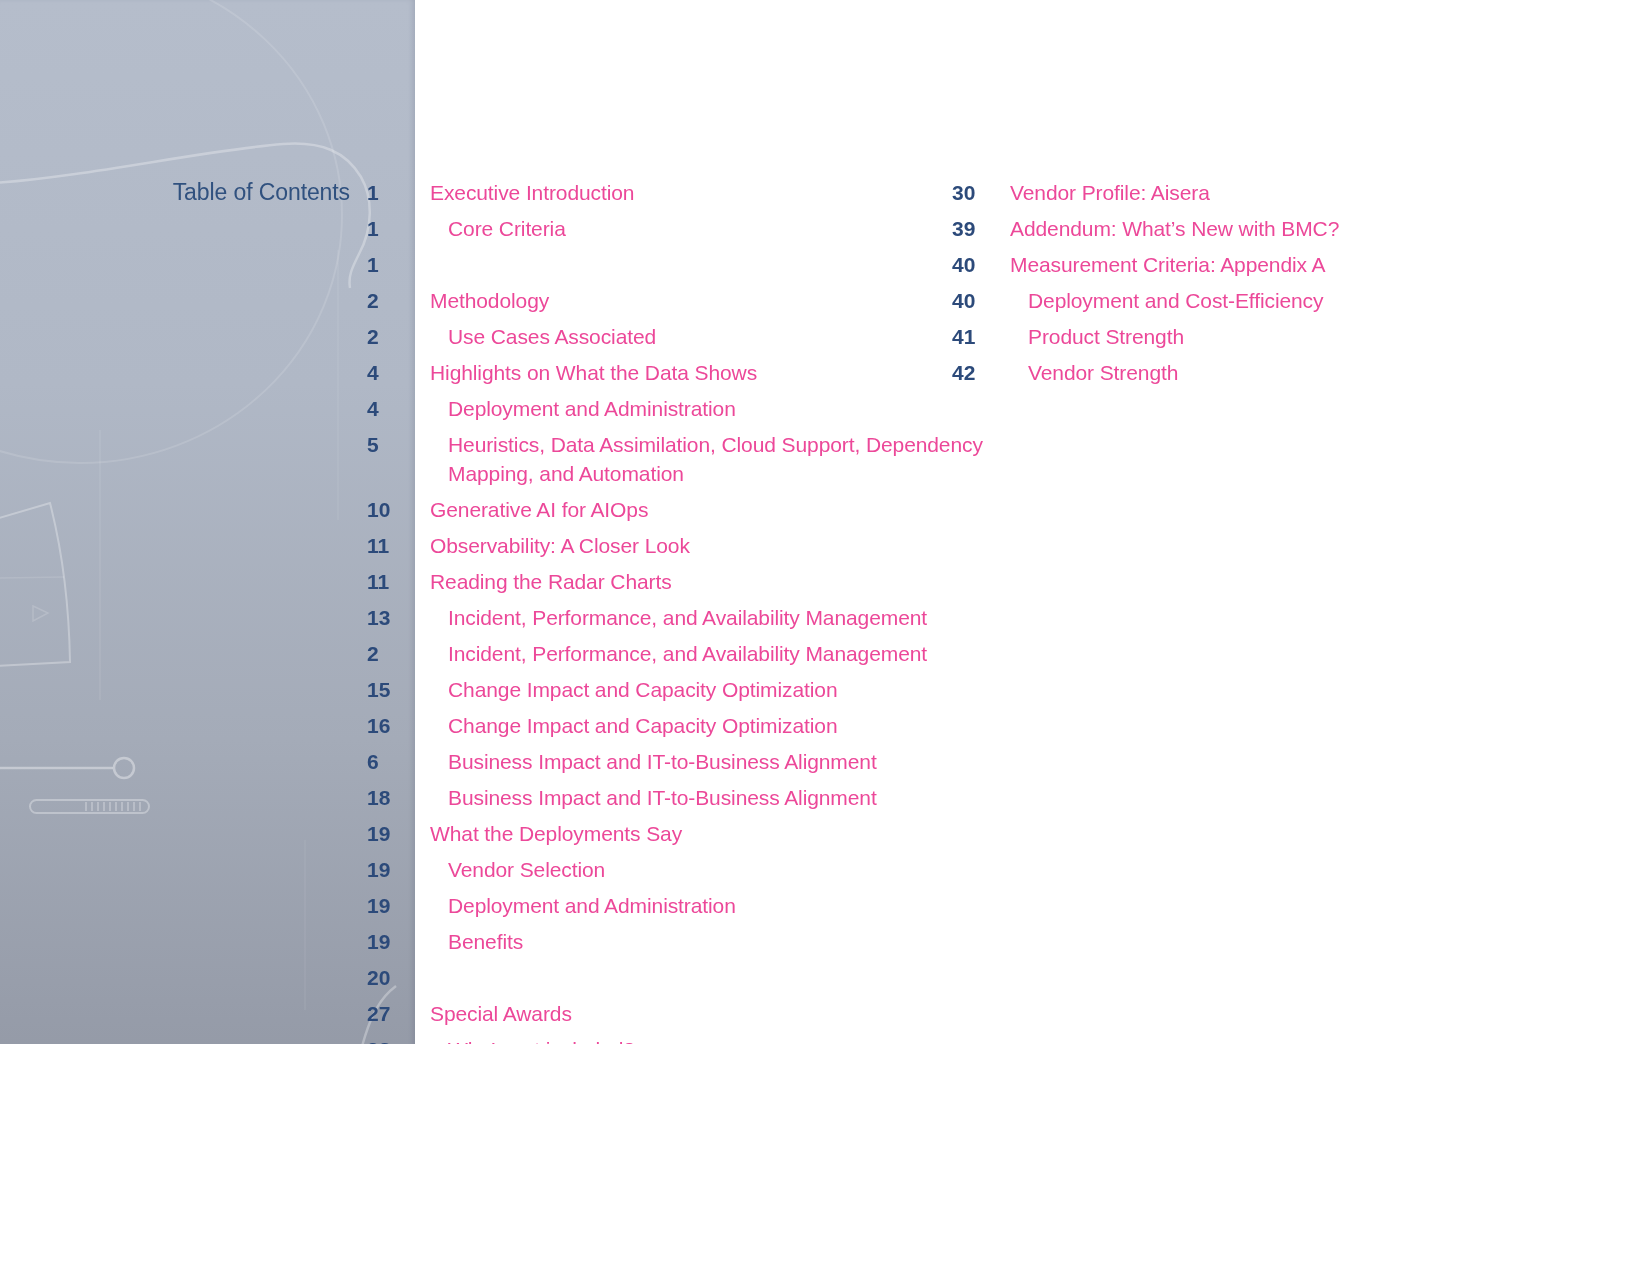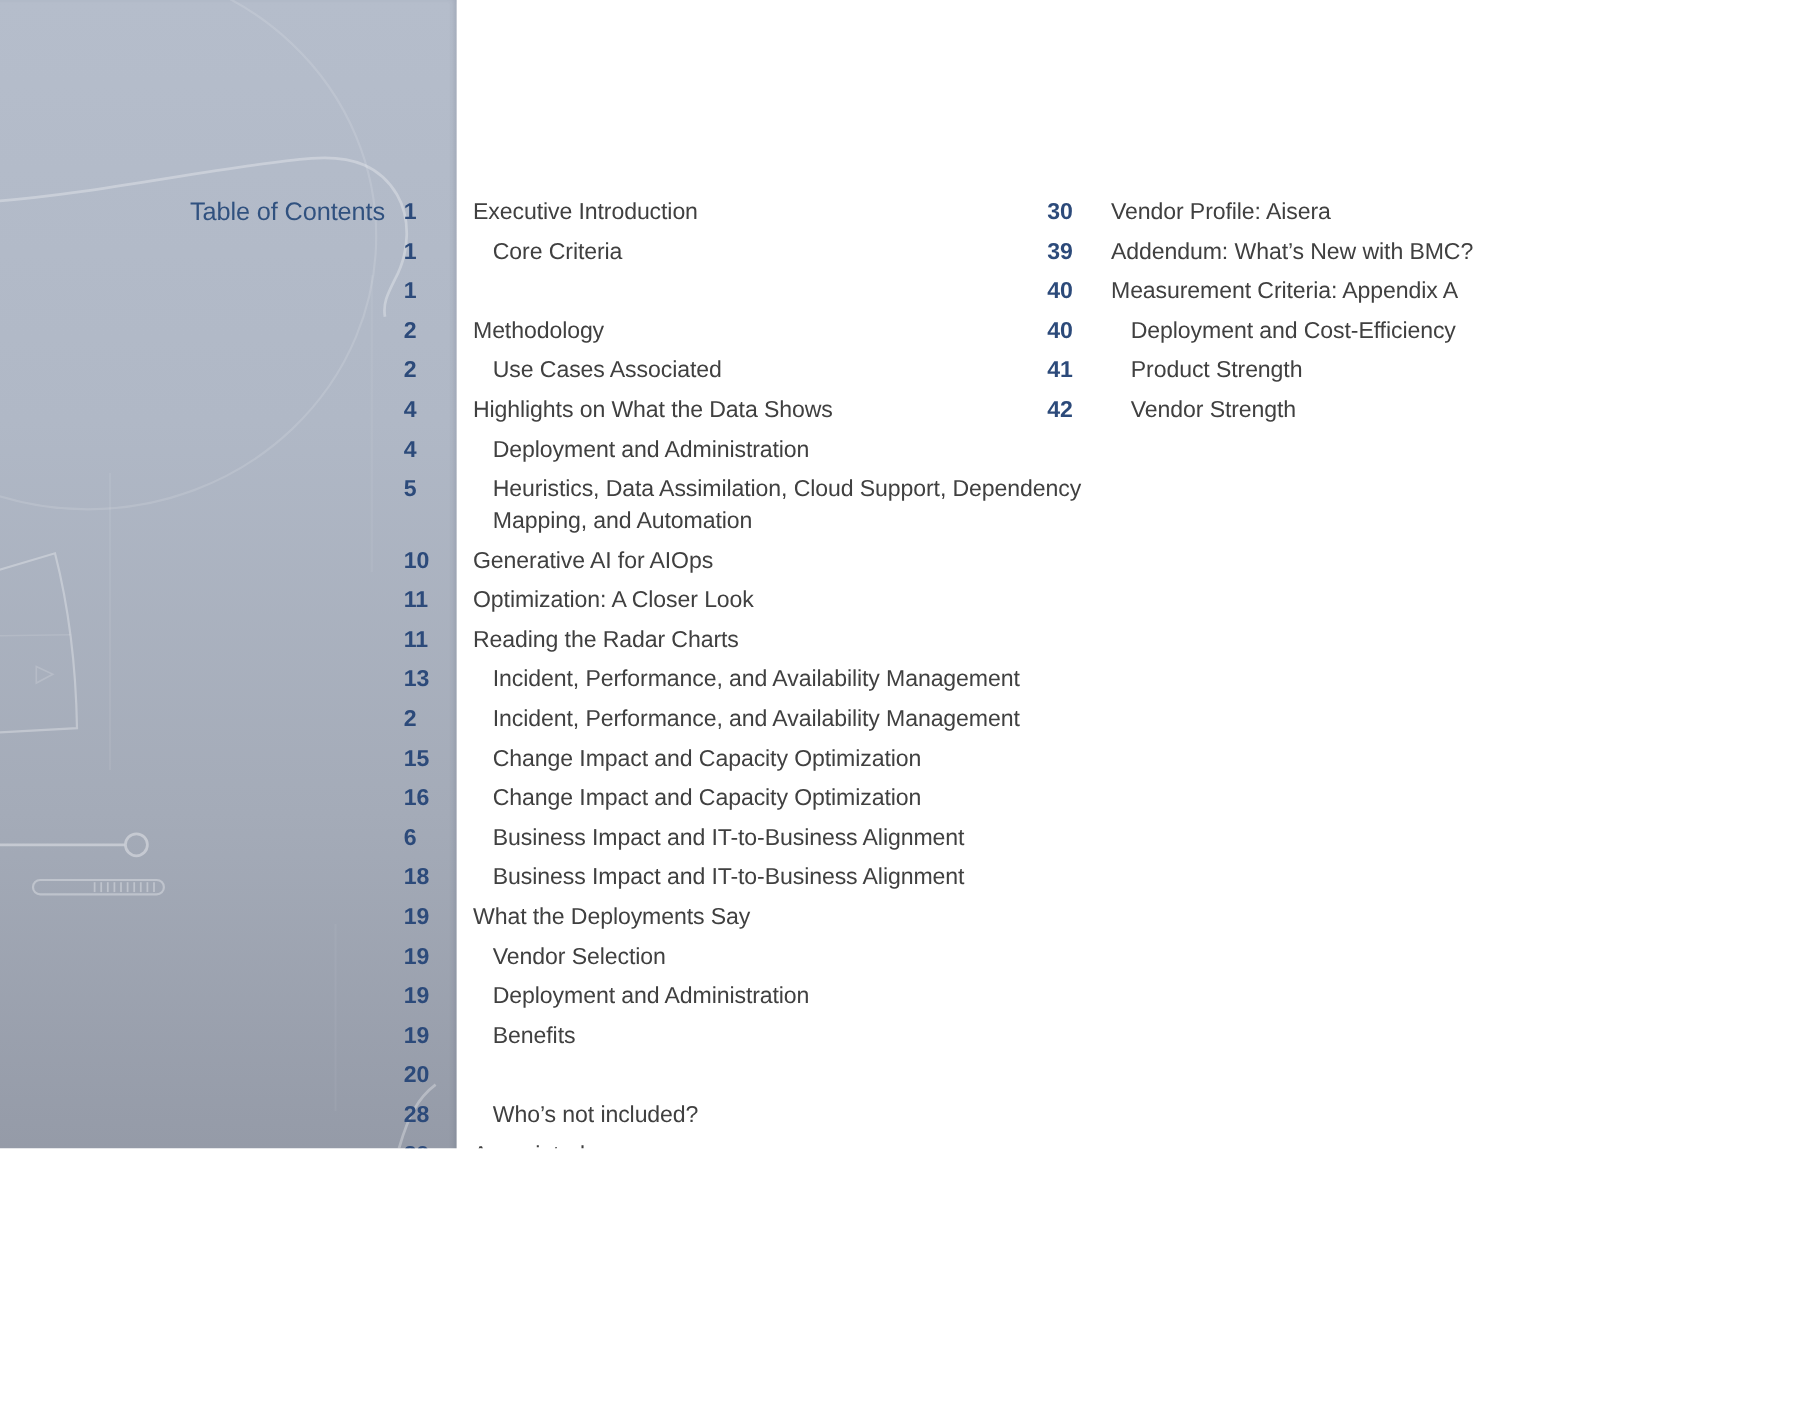--- a/index.html
+++ b/index.html
@@ -33,21 +33,21 @@
   .row{display:flex;align-items:flex-start;margin:0 0 7px 0;cursor:pointer;}
   .num{
     flex:0 0 auto;
     font-size:21px;line-height:29px;font-weight:700;
     color:#2c4a7a;letter-spacing:0;
   }
   .col-left .num{width:63px;}
   .col-right .num{width:58px;}
   .ttl{
     font-size:21px;line-height:29px;font-weight:400;
-    color:#404040;letter-spacing:-0.1px;
+    color:#ec4899;letter-spacing:-0.1px;
     max-width:543px;
   }
   .row.indent .ttl{padding-left:18px;}
 </style>
 </head>
 <body>
 
 <div class="page">
 
   <aside class="sidebar">
@@ -120,21 +120,21 @@
       <div class="row indent">
           <span class="num">5</span>
           <span class="ttl">Heuristics, Data Assimilation, Cloud Support, Dependency Mapping, and Automation</span>
         </div>
       <div class="row">
           <span class="num">10</span>
           <span class="ttl">Generative AI for AIOps</span>
         </div>
       <div class="row">
           <span class="num">11</span>
-          <span class="ttl">Optimization: A Closer Look</span>
+          <span class="ttl">Observability: A Closer Look</span>
         </div>
       <div class="row">
           <span class="num">11</span>
           <span class="ttl">Reading the Radar Charts</span>
         </div>
       <div class="row indent">
           <span class="num">13</span>
           <span class="ttl">Incident, Performance, and Availability Management</span>
         </div>
       <div class="row indent">
@@ -169,20 +169,24 @@
           <span class="num">19</span>
           <span class="ttl">Deployment and Administration</span>
         </div>
       <div class="row indent">
           <span class="num">19</span>
           <span class="ttl">Benefits</span>
         </div>
       <div class="row">
           <span class="num">20</span>
         </div>
+      <div class="row">
+          <span class="num">27</span>
+          <span class="ttl">Special Awards</span>
+        </div>
       <div class="row indent">
           <span class="num">28</span>
           <span class="ttl">Who’s not included?</span>
         </div>
       <div class="row">
           <span class="num">29</span>
           <span class="ttl">Associated</span>
         </div>
     </section>
 

